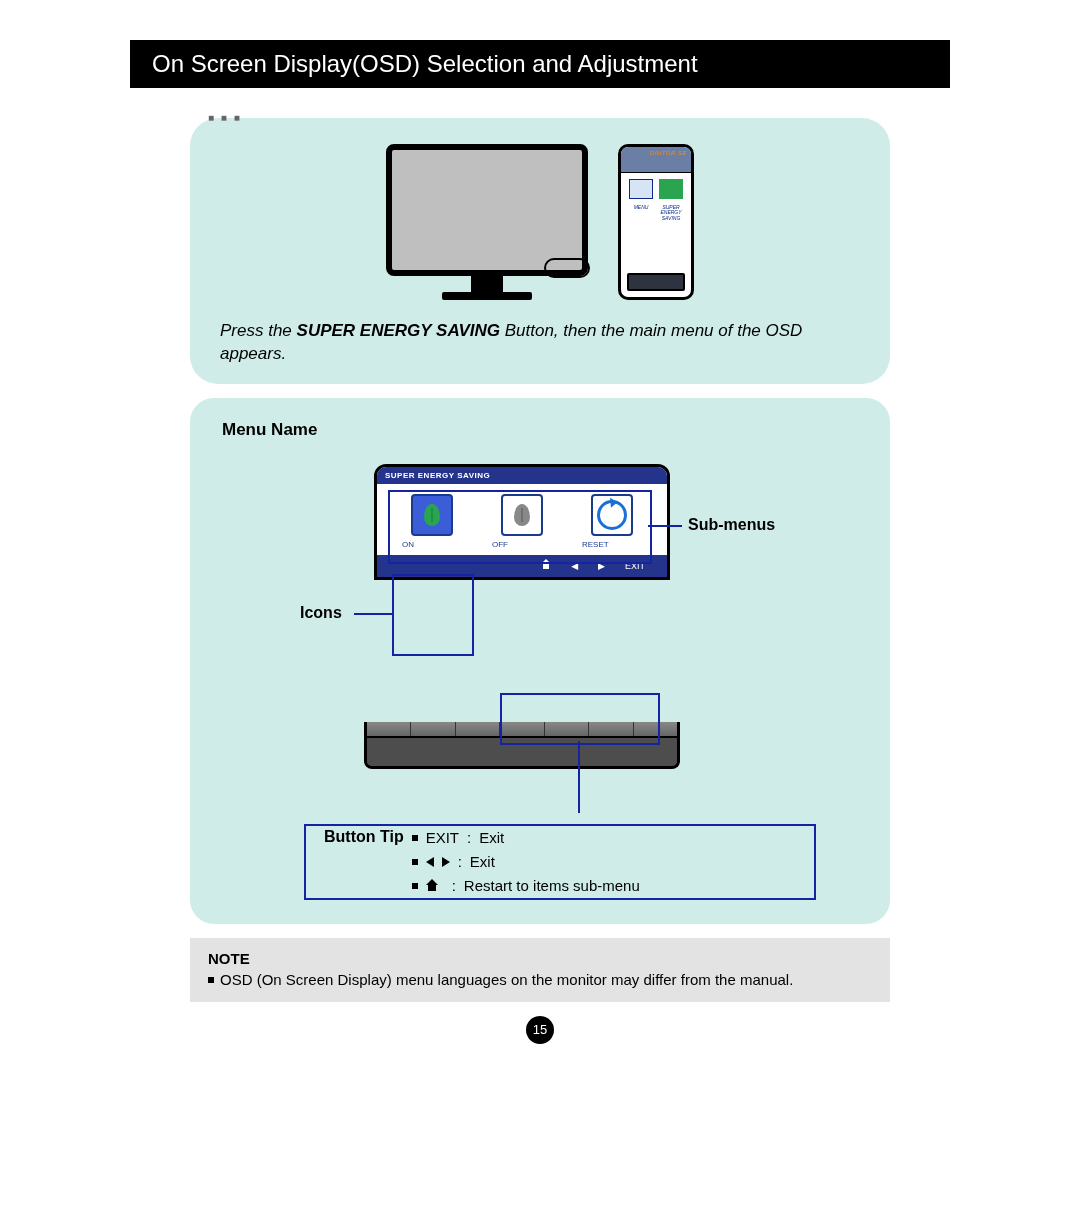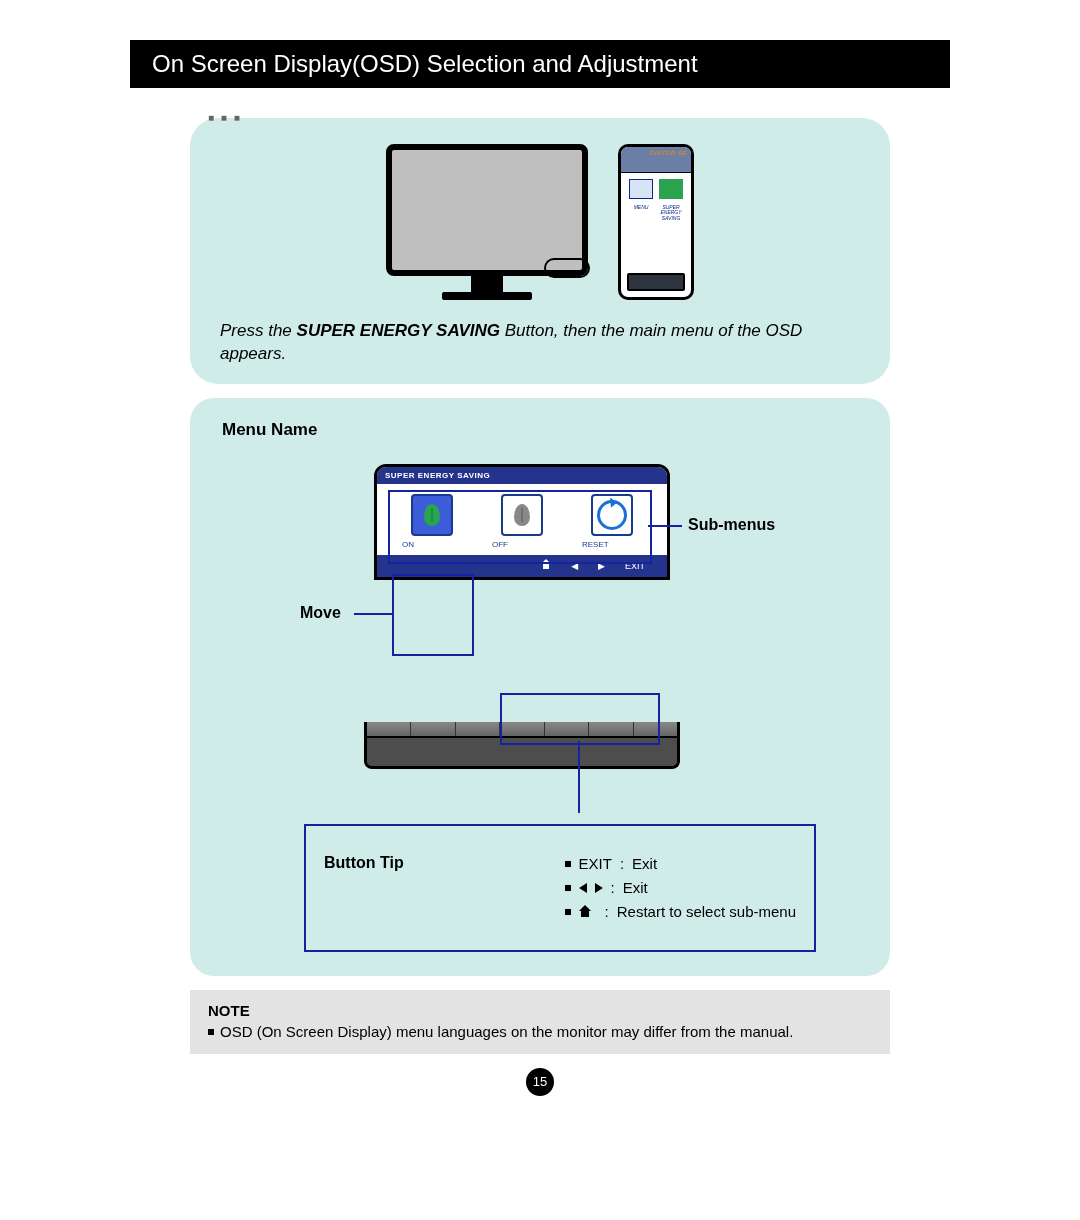--- a/index.html
+++ b/index.html
@@ -373,28 +373,27 @@
     background: #1323a1;
     pointer-events: none;
   }
   .callout-label {
     position: absolute;
     font-weight: bold;
     font-size: 16px;
   }
   .button-tip-box {
     border: 2px solid #1323a1;
-    padding: 26px 18px;
+    padding: 0 18px;
     margin-top: 8px;
     display: flex;
     gap: 8px;
     margin-left: 90px;
     margin-right: 50px;
     background: #cfece8;
-    justify-content: space-between;
   }
   .btip-label {
     font-weight: bold;
     font-size: 16px;
     line-height: 1.35;
   }
   .btip-list {
     font-size: 15px;
     line-height: 1.6;
   }
@@ -515,21 +514,21 @@
         </div>
         <div class="osd-base-row2"></div>
       </div>
 
       <div class="callout-box" style="left:174px; top:34px; width:260px; height:70px;"></div>
       <div class="conn" style="left:434px; top:69px; width:34px; height:2px;"></div>
       <div class="callout-label" style="left:474px; top:60px;">Sub-menus</div>
 
       <div class="callout-box" style="left:178px; top:118px; width:78px; height:78px;"></div>
       <div class="conn" style="left:140px; top:157px; width:38px; height:2px;"></div>
-      <div class="callout-label" style="left:86px; top:148px;">Move</div>
+      <div class="callout-label" style="left:86px; top:148px;">Icons</div>
 
       <div class="callout-box" style="left:286px; top:237px; width:156px; height:48px;"></div>
       <div class="conn" style="left:364px; top:285px; width:2px; height:72px;"></div>
     </div>
 
     <div class="button-tip-box">
       <div class="btip-label">Button Tip</div>
       <div class="btip-list">
         <div class="row">
           <span class="sq"></span>
@@ -541,21 +540,21 @@
           <span class="sq"></span>
           <span class="tri-l"></span>
           <span class="tri-r"></span>
           <span>:</span>
           <span>Exit</span>
         </div>
         <div class="row">
           <span class="sq"></span>
           <span class="home-sm"></span>
           <span style="margin-left:6px;">:</span>
-          <span>Restart to select sub-menu</span>
+          <span>Restart to items sub-menu</span>
         </div>
       </div>
     </div>
   </div>
 
   <div class="note-block">
     <div class="note-title">NOTE</div>
     <div class="note-body">
       <span class="sq"></span><span>OSD (On Screen Display) menu languages on the monitor may differ from the manual.</span>
     </div>

